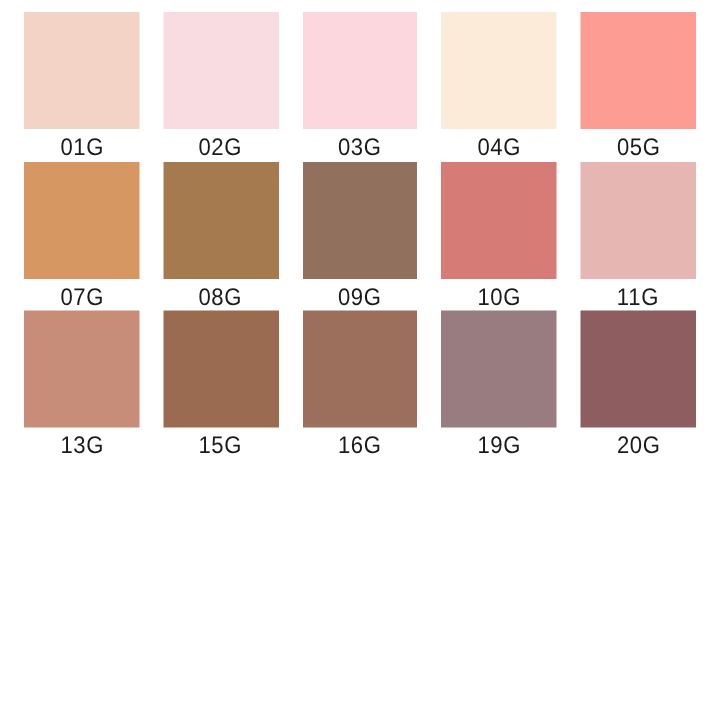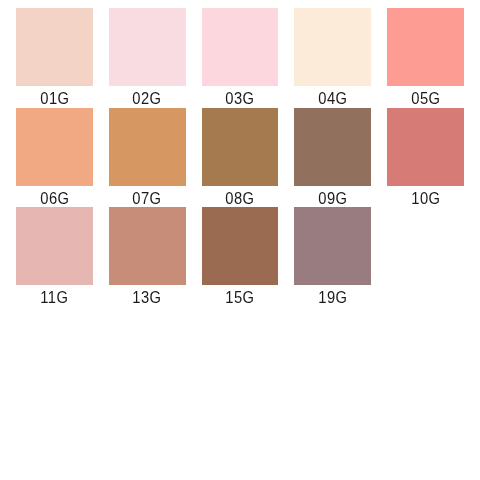--- a/index.html
+++ b/index.html
@@ -73,24 +73,20 @@
   <div class="swatch-cell">
     <div class="swatch-chip" style="background-color: rgb(253, 235, 217);"></div>
     <div class="swatch-label">04G</div>
   </div>
 
   <div class="swatch-cell">
     <div class="swatch-chip" style="background-color: rgb(252, 156, 147);"></div>
     <div class="swatch-label">05G</div>
   </div>
 
-  <div class="swatch-cell">
-    <div class="swatch-chip" style="background-color: rgb(240, 169, 130);"></div>
-    <div class="swatch-label">06G</div>
-  </div>
 
   <div class="swatch-cell">
     <div class="swatch-chip" style="background-color: rgb(214, 151, 99);"></div>
     <div class="swatch-label">07G</div>
   </div>
 
   <div class="swatch-cell">
     <div class="swatch-chip" style="background-color: rgb(164, 122, 78);"></div>
     <div class="swatch-label">08G</div>
   </div>
@@ -115,22 +111,30 @@
     <div class="swatch-chip" style="background-color: rgb(199, 141, 121);"></div>
     <div class="swatch-label">13G</div>
   </div>
 
 
   <div class="swatch-cell">
     <div class="swatch-chip" style="background-color: rgb(154, 106, 81);"></div>
     <div class="swatch-label">15G</div>
   </div>
 
+  <div class="swatch-cell">
+    <div class="swatch-chip" style="background-color: rgb(156, 110, 92);"></div>
+    <div class="swatch-label">16G</div>
+  </div>
 
 
 
   <div class="swatch-cell">
     <div class="swatch-chip" style="background-color: rgb(152, 124, 128);"></div>
     <div class="swatch-label">19G</div>
   </div>
 
+  <div class="swatch-cell">
+    <div class="swatch-chip" style="background-color: rgb(142, 93, 95);"></div>
+    <div class="swatch-label">20G</div>
+  </div>
 
 </div>
 
 </body></html>

